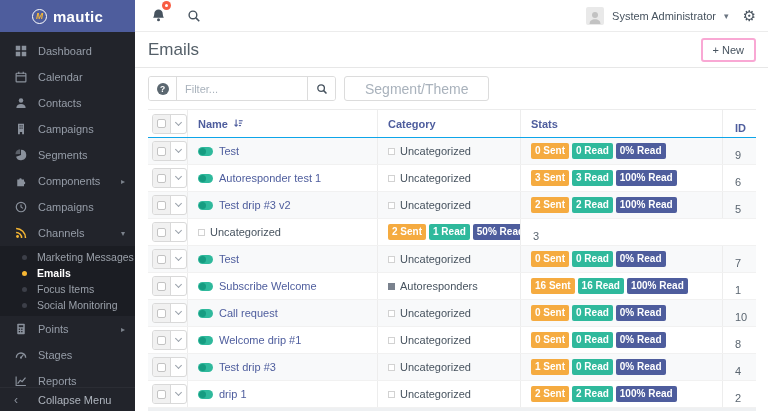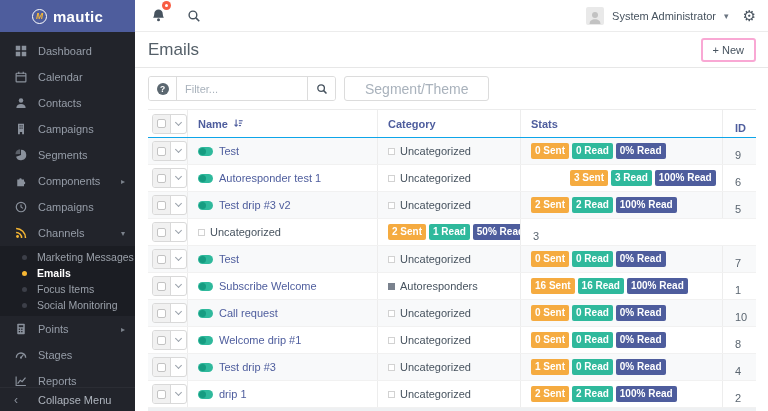--- a/index.html
+++ b/index.html
@@ -382,21 +382,21 @@
             </span>
             <span class="t-cell">
               <span class="toggle"></span>
               <span class="name-link">Autoresponder test 1</span>
             </span>
             <span class="t-cell">
               <span class="cat-ic outline"></span>
               <span class="cat-text">Uncategorized</span>
             </span>
             <span class="t-cell">
-              <span class="badge" style="background: rgb(245, 171, 64); margin-left: 39px;">3 Sent</span>
+              <span class="badge" style="background: rgb(245, 171, 64);">3 Sent</span>
               <span class="badge" style="background: rgb(47, 185, 156); text-align: right;">3 Read</span>
               <span class="badge" style="background: rgb(78, 93, 157);">100% Read</span>
             </span>
             <span class="t-cell">
               <span class="id-text">6</span>
             </span>
           </div>
           <div class="t-row striped">
             <span class="t-cell cb-cell">
               <span class="cb-group">

